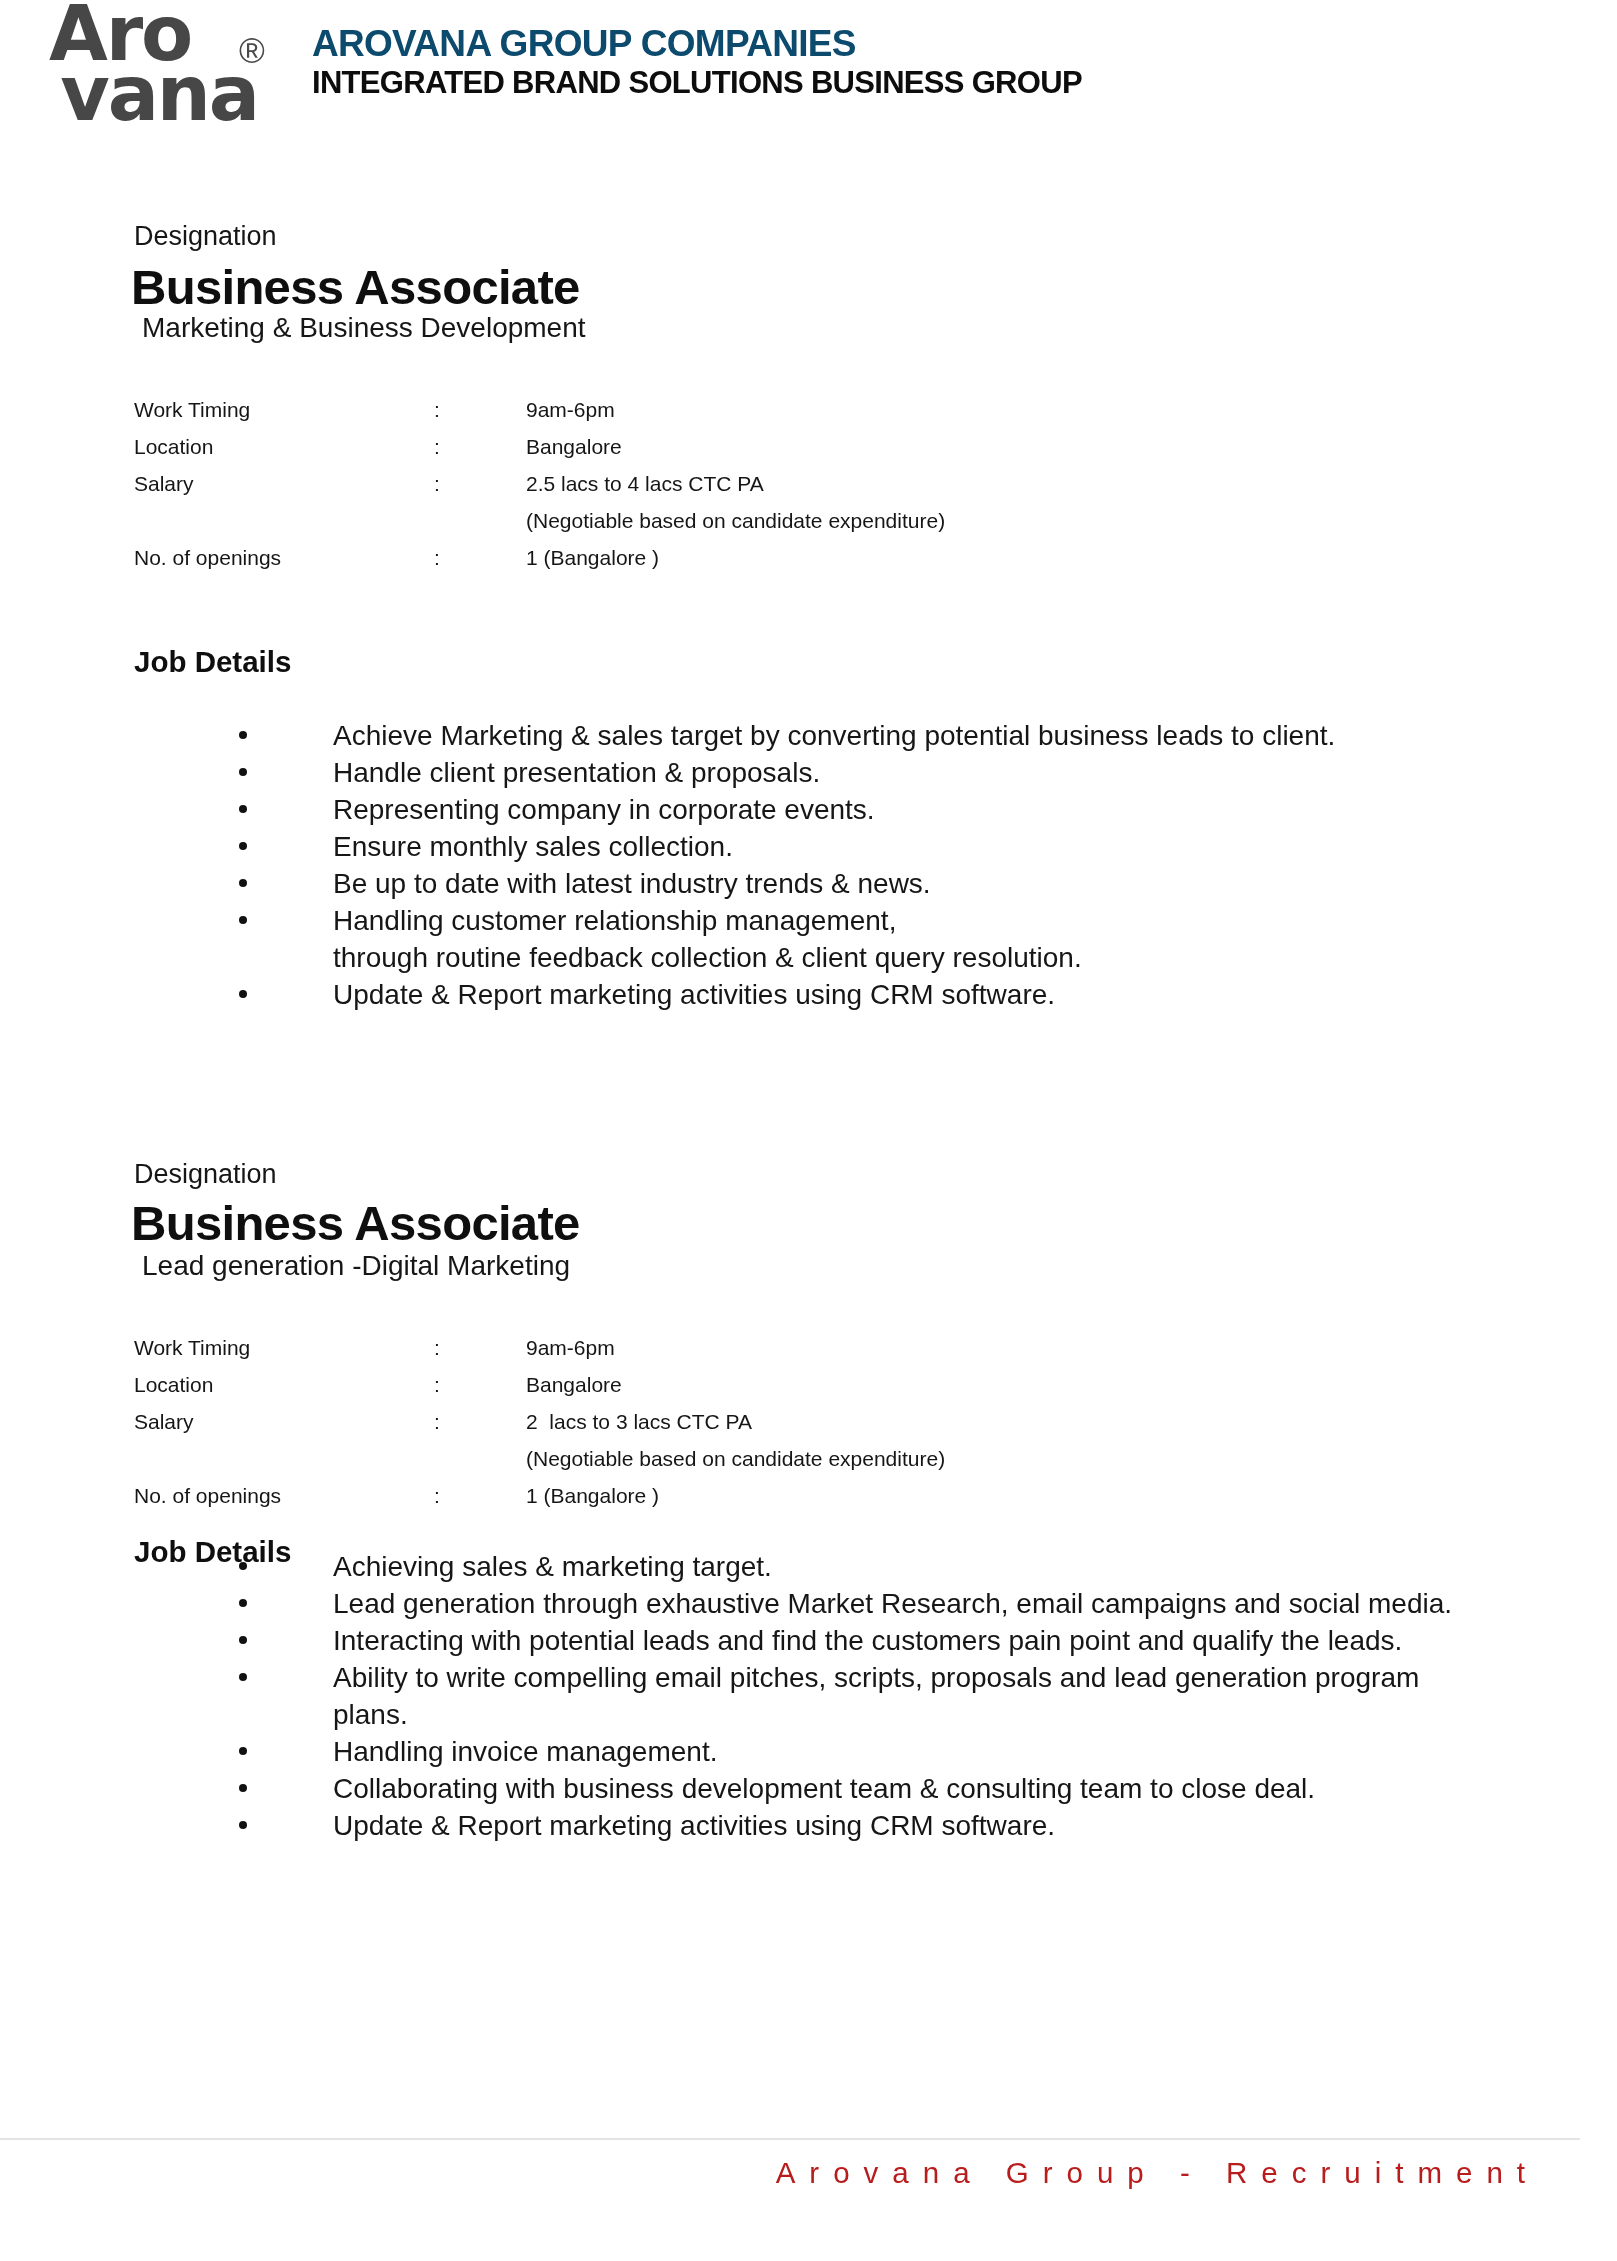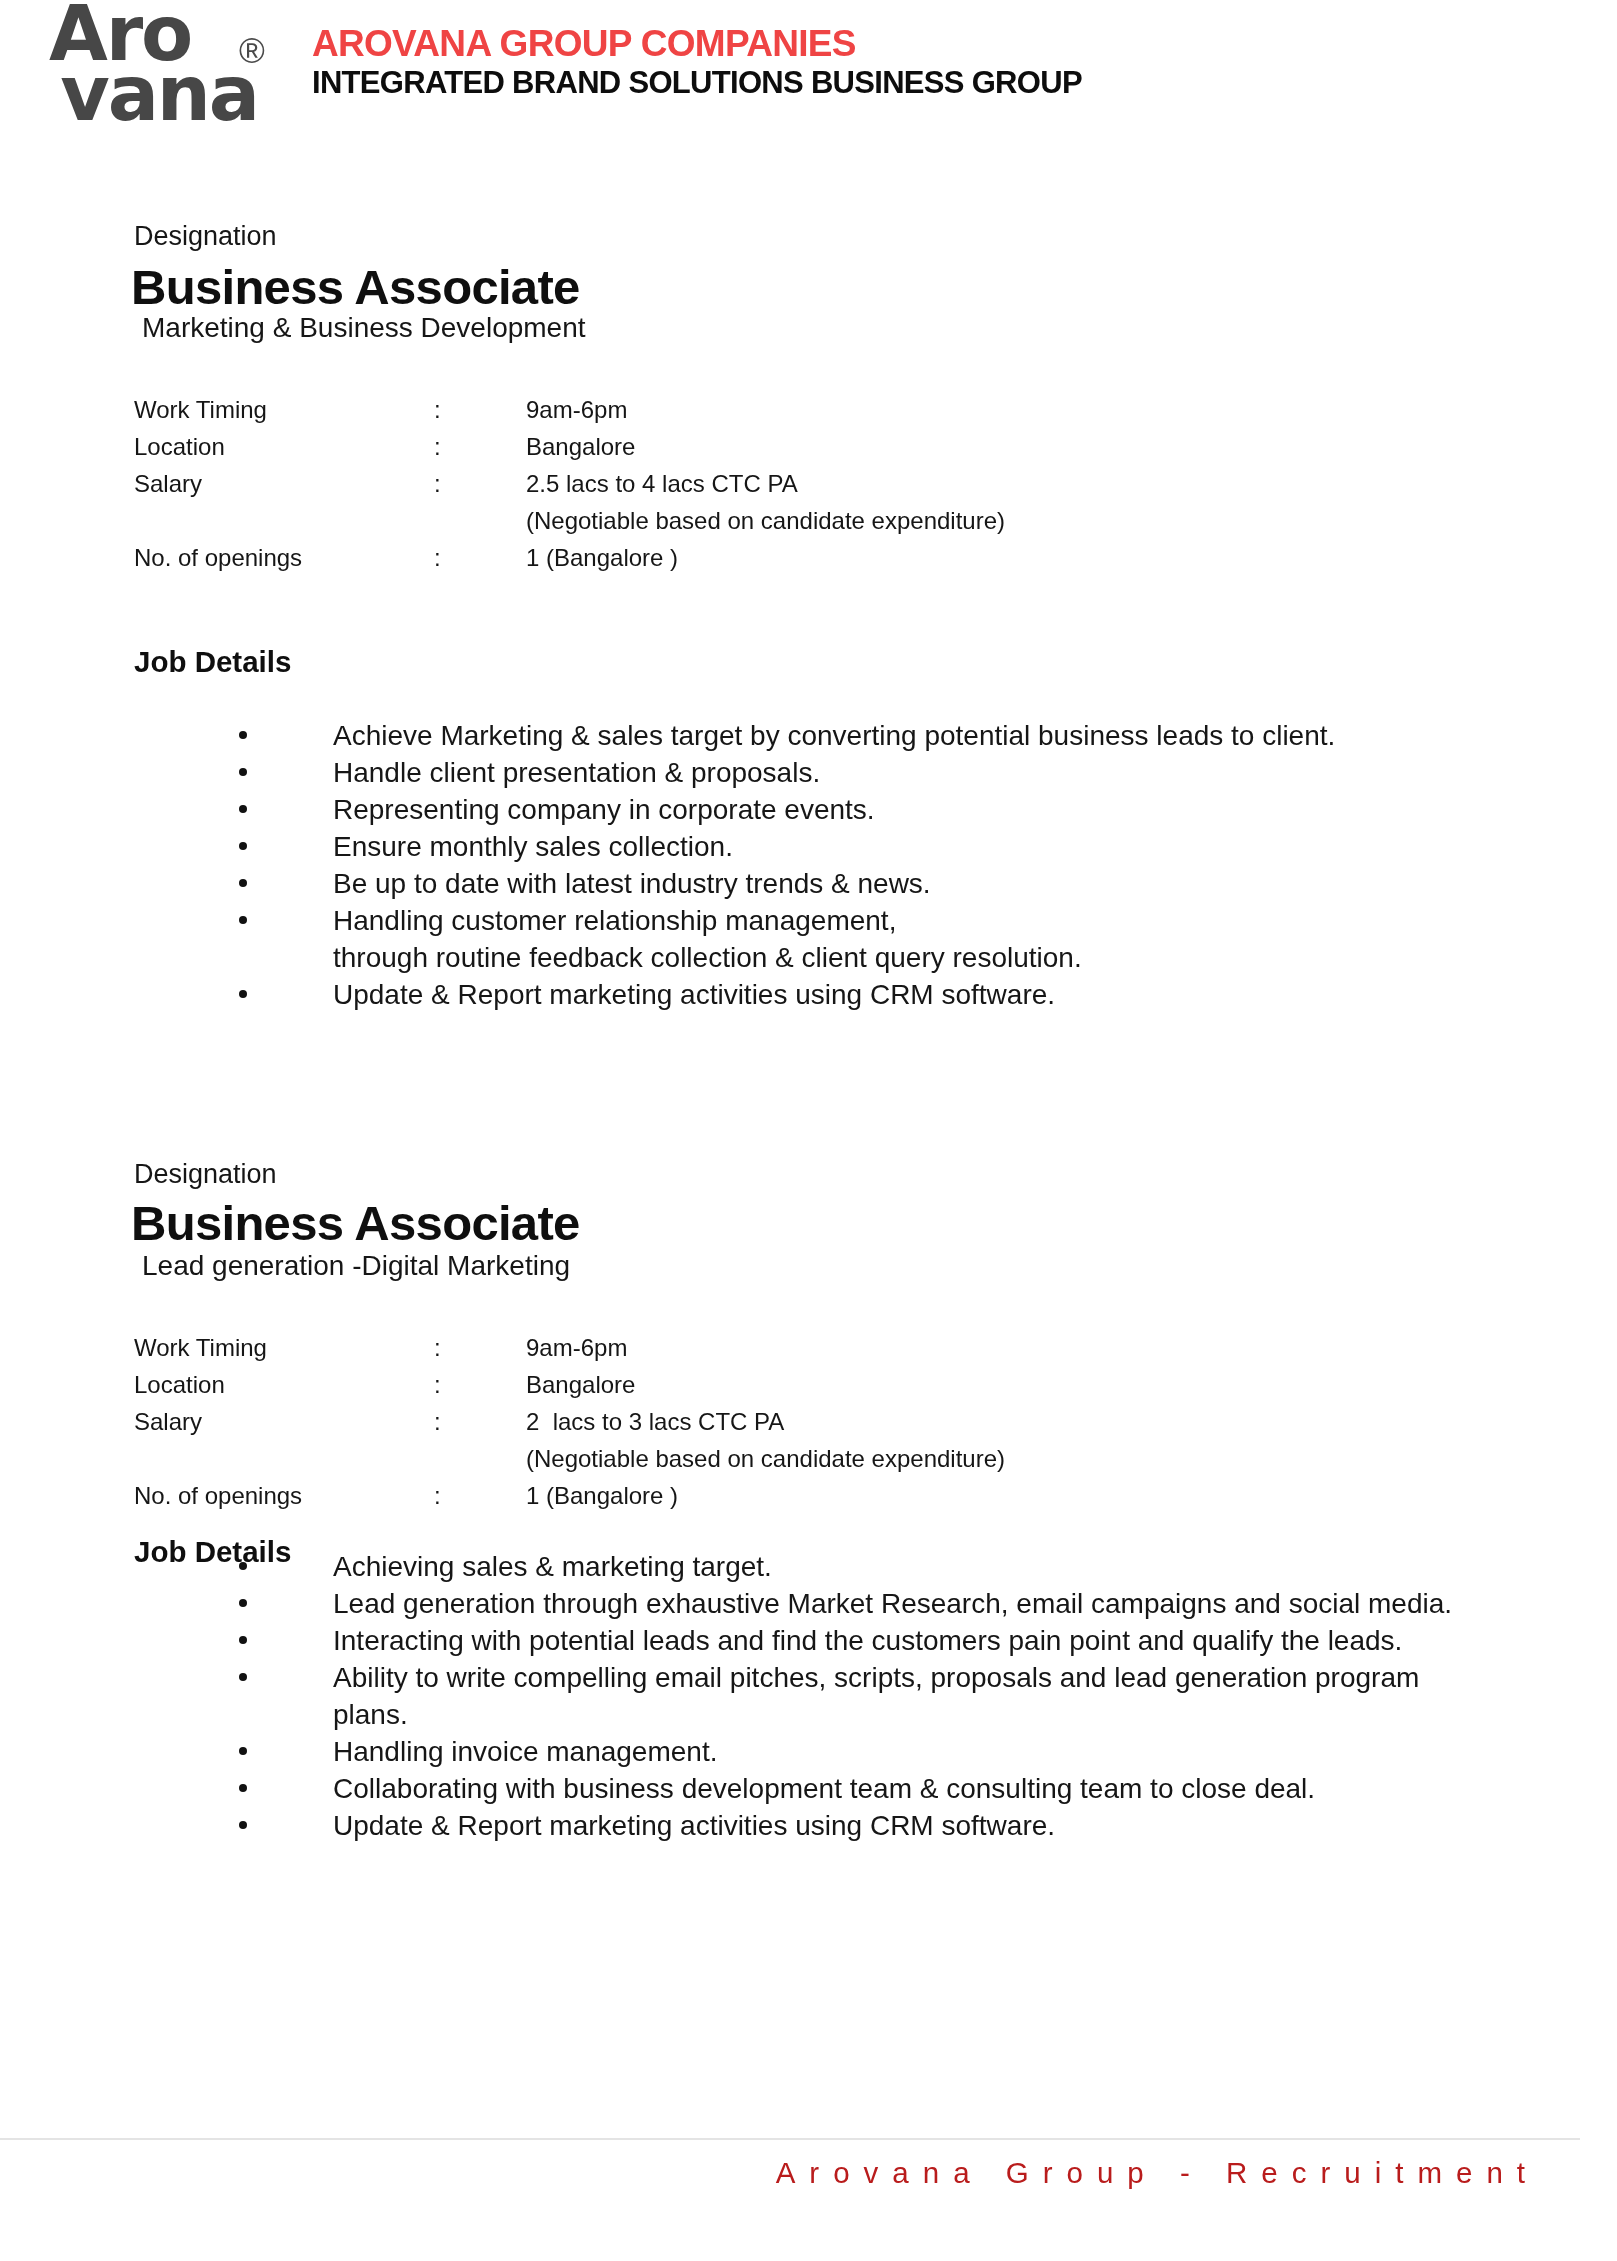--- a/index.html
+++ b/index.html
@@ -22,34 +22,34 @@
   }
   .logo-line1{font-size:76px; display:block;}
   .logo-line2{font-size:76px; display:block; padding-left:11.2px;}
   .registered{
     position:absolute; left:239px; top:31px;
     font-size:35px; color:#4a4a4a; font-weight:normal;
     font-family:"Liberation Sans", sans-serif; letter-spacing:0;
   }
   .company-title{
     position:absolute; left:312px; top:23px;
-    font-size:37px; font-weight:bold; color:#ef4444;
+    font-size:37px; font-weight:bold; color:#0c4a6e;
     letter-spacing:-0.7px; line-height:41px; white-space:nowrap;text-align:right;
   }
   .company-subtitle{
     position:absolute; left:312px; top:65px;
     font-size:31px; font-weight:bold; color:#0d0d0d;
     letter-spacing:-0.7px; line-height:35px; white-space:nowrap;
   }
   
   .designation-label{position:absolute; left:134px; font-size:27px; line-height:34px; color:#161616;}
   .job-title{position:absolute; left:131px; font-size:49px; font-weight:bold; line-height:53px; color:#0f0f0f; letter-spacing:-0.7px;}
   .job-subtitle{position:absolute; left:142px; font-size:28px; line-height:34px; color:#161616;}
   .specs{position:absolute; left:134px; width:1195px;}
-  .spec-row{display:grid; grid-template-columns:300px 92px 1fr; line-height:37px; font-size:24px;}
+  .spec-row{display:grid; grid-template-columns:300px 92px 1fr; line-height:37px; font-size:21px;}
   .spec-label{white-space:pre-wrap;}
   .spec-colon{}
   .spec-value{white-space:pre-wrap;}
   .job-details-label{position:absolute; left:134px; font-size:29.5px; font-weight:bold; line-height:34px; color:#0f0f0f;}
   .bullets{position:absolute; left:134px; width:1335px;}
   .bullet-row{position:relative; padding-left:199px; line-height:37px; font-size:28px;}
   .dot{
     position:absolute; left:105px; top:14px;
     width:8.4px; height:8.4px; border-radius:50%; background:#111;
   }

